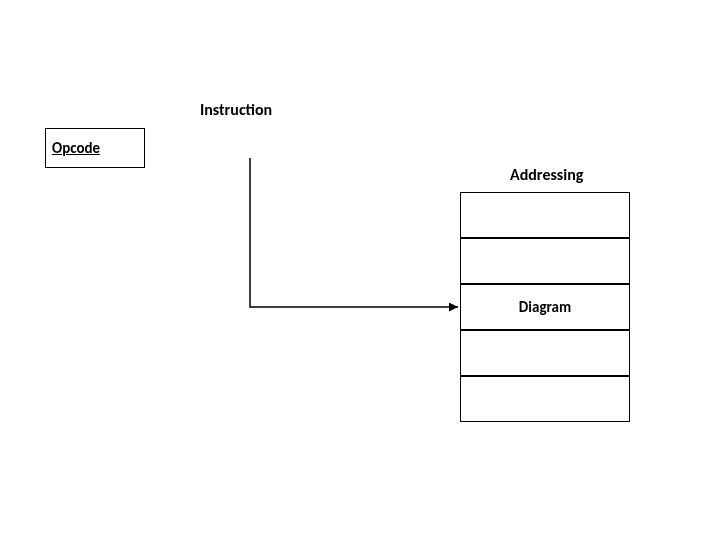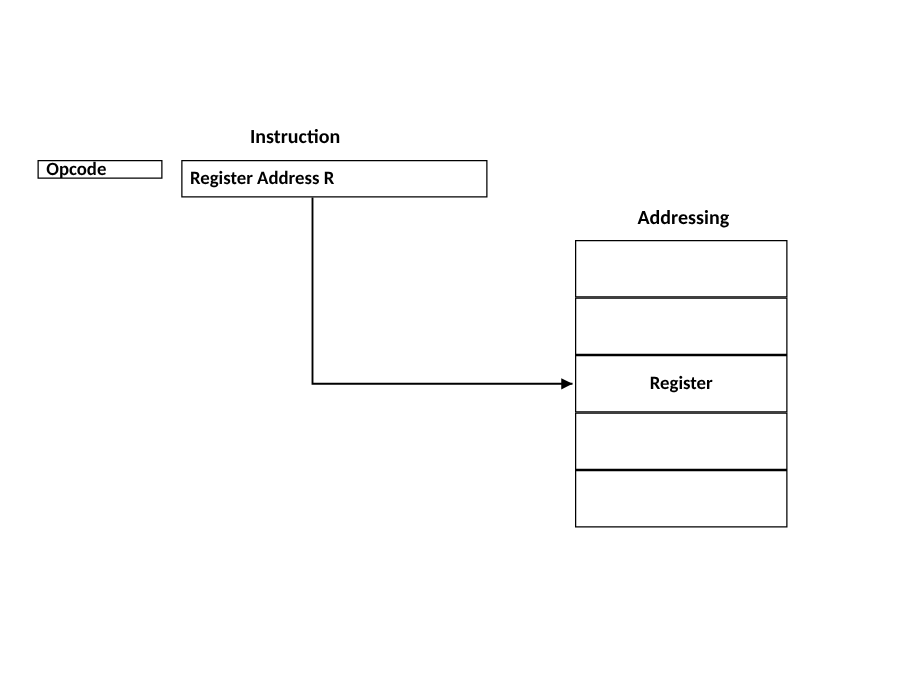--- a/index.html
+++ b/index.html
@@ -12,34 +12,31 @@
   svg.arrow { position: absolute; overflow: visible; }
 </style>
 </head>
 <body>
 
 <div class="stage">
 
 
   <div class="label" style="left:200px; top:100px; font-size:16px;">Instruction</div>
 
-  <div class="box" style="left:30px; top:128px; width:100px; height:15px; justify-content:flex-start; font-size:15px;">
+  <div class="box" style="left:45px; top:128px; width:100px; height:40px; justify-content:flex-start; font-size:15px;text-decoration:underline;">
     <span>Opcode</span>
   </div>
 
-  <div class="box" style="left:145px; top:128px; width:245px; height:30px; justify-content:flex-start; font-size:15px;">
-    <span>Register Address R</span>
-  </div>
 
   <div class="label" style="left:510px; top:165px; font-size:16px;">Addressing</div>
 
   <div class="cell" style="left:460px; top:192px; width:170px; height:46px;"></div>
   <div class="cell" style="left:460px; top:238px; width:170px; height:46px;"></div>
   <div class="cell" style="left:460px; top:284px; width:170px; height:46px; font-size:15px;">
-    <span>Register</span>
+    <span>Diagram</span>
   </div>
   <div class="cell" style="left:460px; top:330px; width:170px; height:46px;"></div>
   <div class="cell" style="left:460px; top:376px; width:170px; height:46px;"></div>
 
   <svg class="arrow" style="left:0; top:0;" width="720" height="540">
     <defs>
       <marker id="arrowhead" markerWidth="8" markerHeight="8" refX="6" refY="3" orient="auto">
         <path d="M0,0 L6,3 L0,6 Z" fill="#000"></path>
       </marker>
     </defs>

